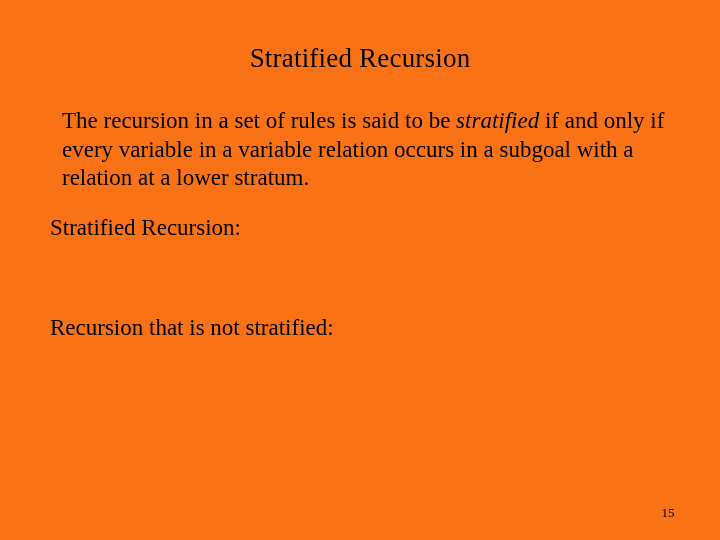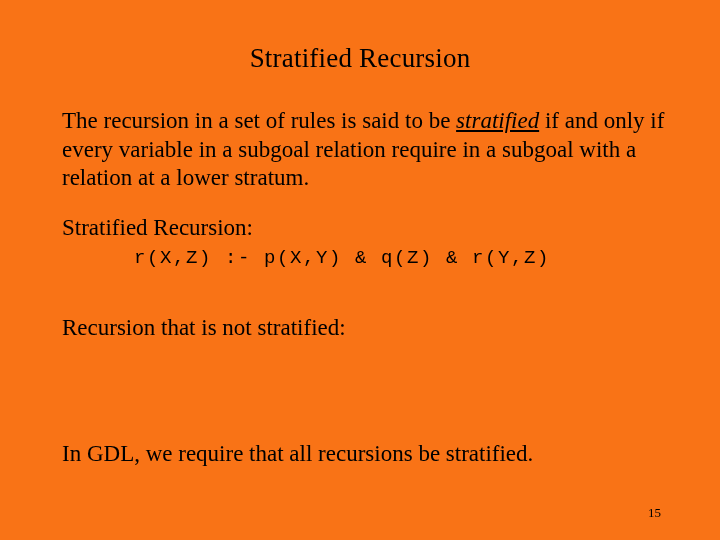--- a/index.html
+++ b/index.html
@@ -39,27 +39,26 @@
     position: absolute;
     left: 62px;
     top: 84px;
     width: 612px;
     font-size: 23px;
     line-height: 28.5px;
     text-align: left;
   }
   .body-paragraph .em {
     font-style: italic;
-    text-decoration: underline;
   }
 
   
   .section-label {
     position: absolute;
-    left: 62px;
+    left: 50px;
     font-size: 23px;
     line-height: 28px;
     white-space: nowrap;
   }
   .section-label.stratified { top: 214px; }
   .section-label.not-stratified { top: 314px; text-align: right; }
 
   
   .code-line {
     position: absolute;
@@ -89,40 +88,38 @@
     line-height: 28px;
     white-space: nowrap;
   }
 
   
   .page-number {
     position: absolute;
     left: 648px;
     top: 505px;
     width: 40px;
-    text-align: left;
+    text-align: center;
     font-size: 13px;
     line-height: 16px;
   }
 </style>
 </head>
 <body>
 
 <div class="slide">
 
   <h1 class="slide-title">Stratified Recursion</h1>
 
   <p class="body-paragraph">
-    <span>The recursion in a set of rules is said to be </span><span class="em">stratified</span><span> if and only if every variable in a subgoal relation require in a subgoal with a relation at a lower stratum.</span>
+    <span>The recursion in a set of rules is said to be </span><span class="em">stratified</span><span> if and only if every variable in a variable relation occurs in a subgoal with a relation at a lower stratum.</span>
   </p>
 
   <div class="section-label stratified">Stratified Recursion:</div>
 
-  <div class="code-line rule-one">r(X,Z) :- p(X,Y) &amp; q(Z) &amp; r(Y,Z)</div>
 
   <div class="section-label not-stratified">Recursion that is not stratified:</div>
 
 
-  <div class="closing-statement">In GDL, we require that all recursions be stratified.</div>
 
   <div class="page-number">15</div>
 
 </div>
 
 </body></html>

